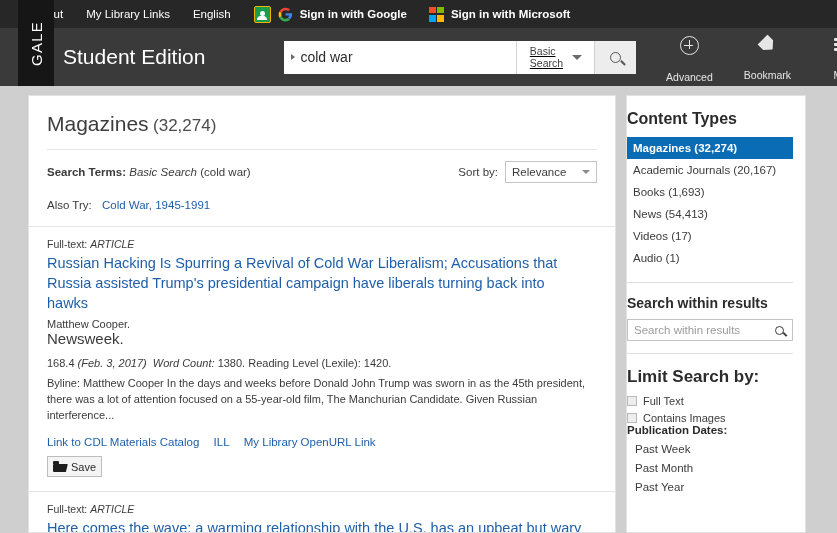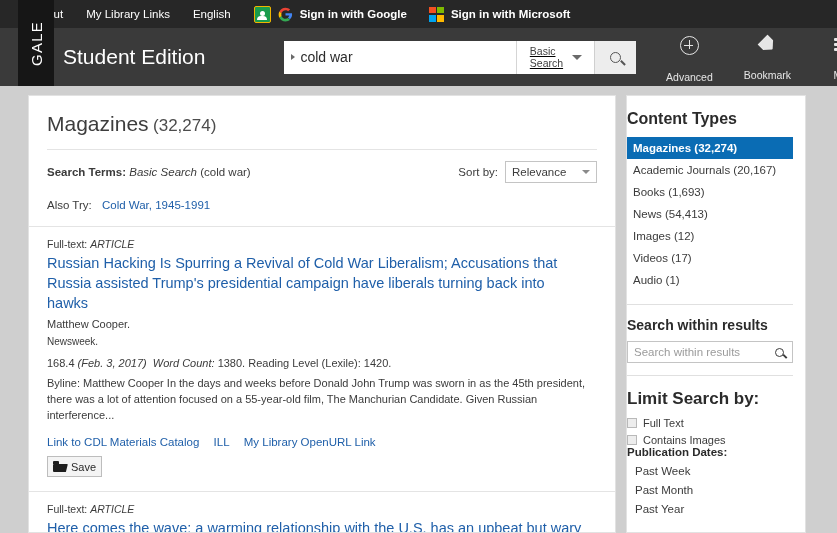--- a/index.html
+++ b/index.html
@@ -207,21 +207,21 @@
 
   
   .result { padding: 11px 18px 0 18px; }
   .ftype { font-size: 10.5px; color: #3b3b3b; }
   .ftype i { font-style: italic; }
   .rtitle {
     display: block; color: #1f5fa9; font-size: 14.5px; line-height: 20px;
     text-decoration: none; margin-top: 3px; max-width: 540px;
   }
   .rauthor { font-size: 11px; color: #3b3b3b; margin-top: 5px; }
-  .rsource { font-size: 10px; color: #3b3b3b; margin-top: 6px; }
+  .rsource { font-size: 15px; color: #3b3b3b; }
   .rmeta { font-size: 11px; color: #3b3b3b; margin-top: 10px; }
   .rmeta i { font-style: italic; }
   .rsnip { font-size: 11px; color: #3b3b3b; margin-top: 6px; line-height: 16px; max-width: 550px; }
   .rlinks { margin-top: 13px; font-size: 11.5px; }
   .rlinks a { color: #1f5fa9; text-decoration: none; margin-right: 11px; }
   .savebtn {
     margin-top: 8px; height: 21px; width: 55px;
     border: 1px solid #bdbdbd; background: #f4f4f4;
     display: flex; align-items: center; gap: 4px; padding: 0 5px;
     font-size: 11px; color: #2b2b2b;
@@ -420,21 +420,20 @@
   </div>
 
   <div class="sidebar-card">
     <div class="sb-h">Content Types</div>
 
     <div class="ct-list">
       <div class="ct-item active">Magazines (32,274)</div>
       <div class="ct-item">Academic Journals (20,167)</div>
       <div class="ct-item">Books (1,693)</div>
       <div class="ct-item">News (54,413)</div>
-      <div class="ct-item">Images (12)</div>
       <div class="ct-item">Videos (17)</div>
       <div class="ct-item">Audio (1)</div>
     </div>
 
     <div class="sb-div"></div>
     <div class="sb-h2">Search within results</div>
     <div class="sw-input">
       <span class="ph">Search within results</span>
       <span class="mag2"></span>
     </div>

